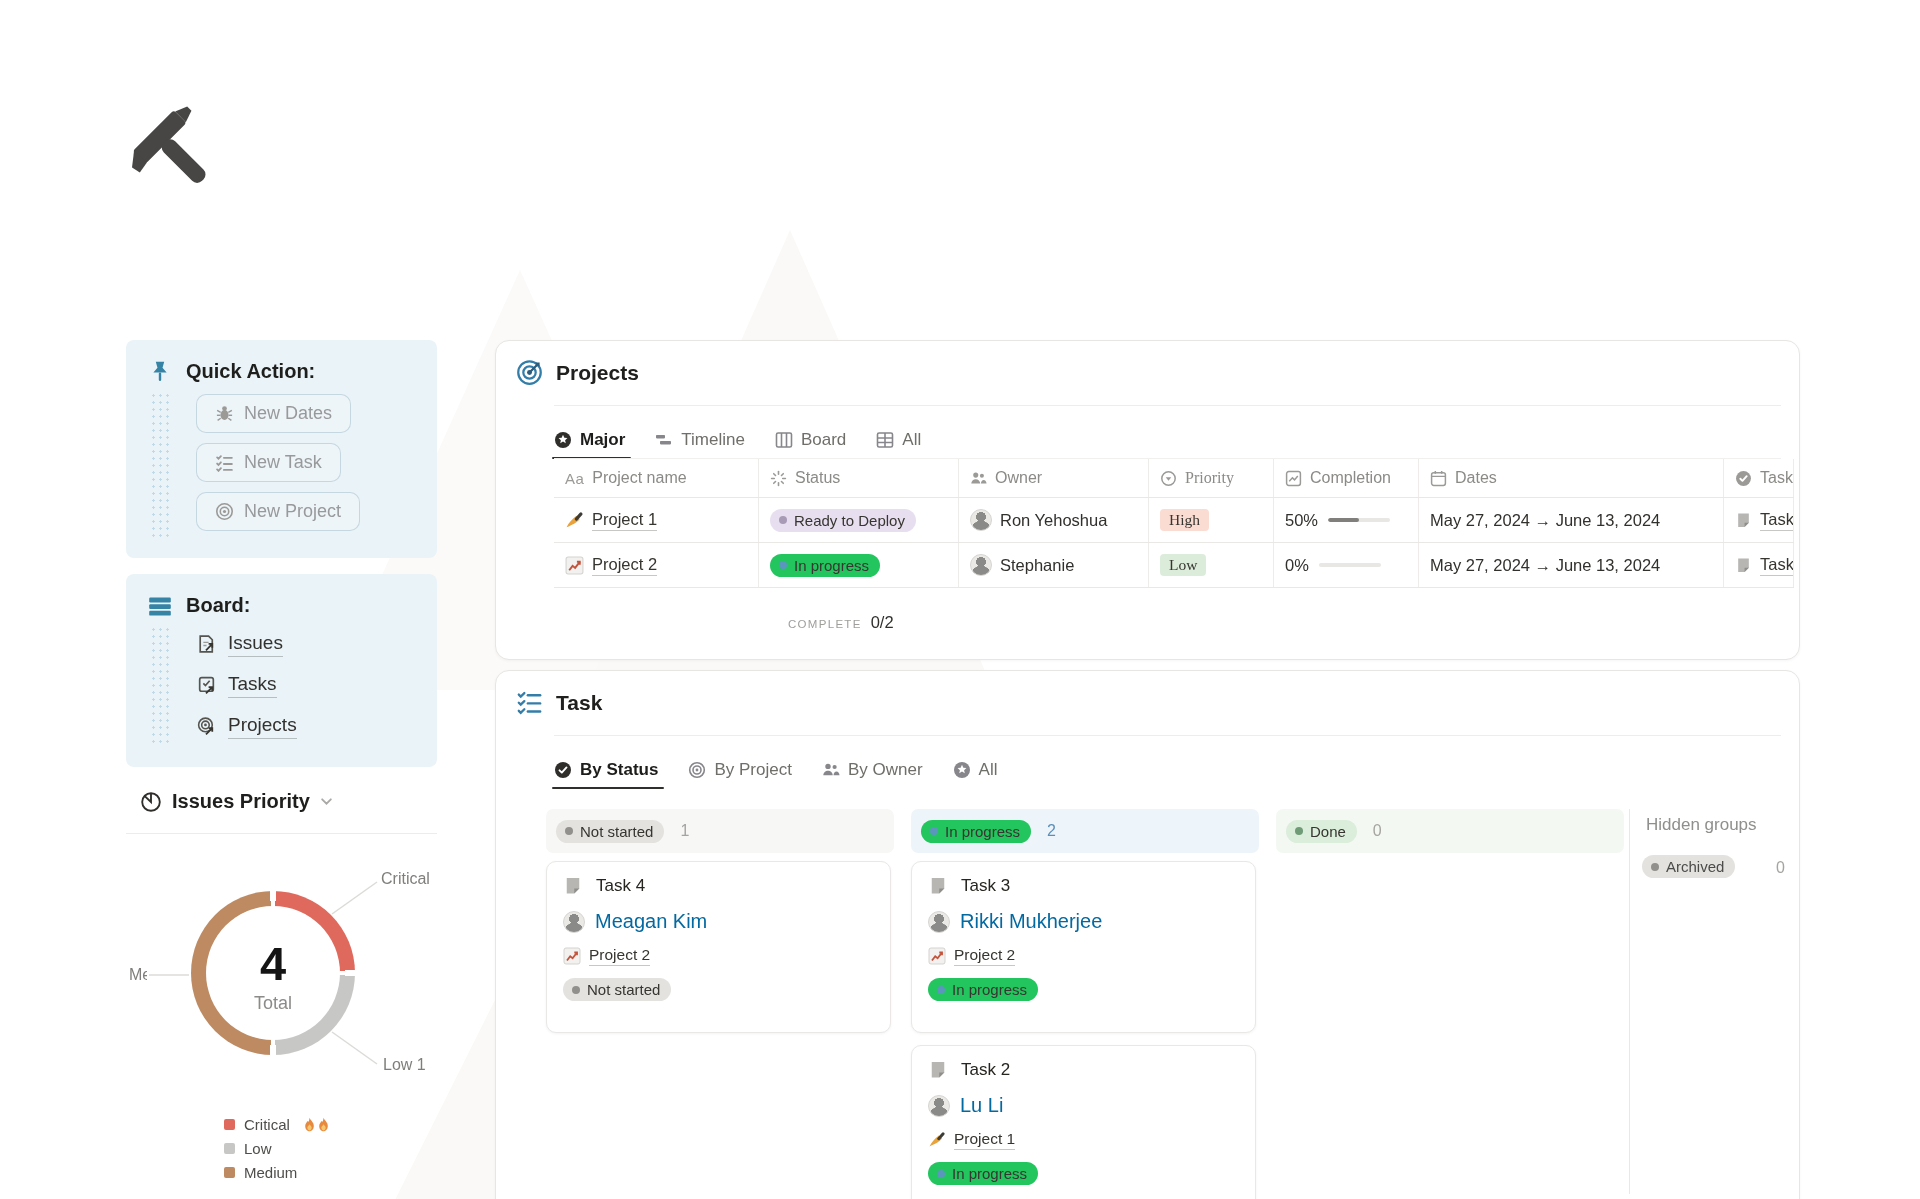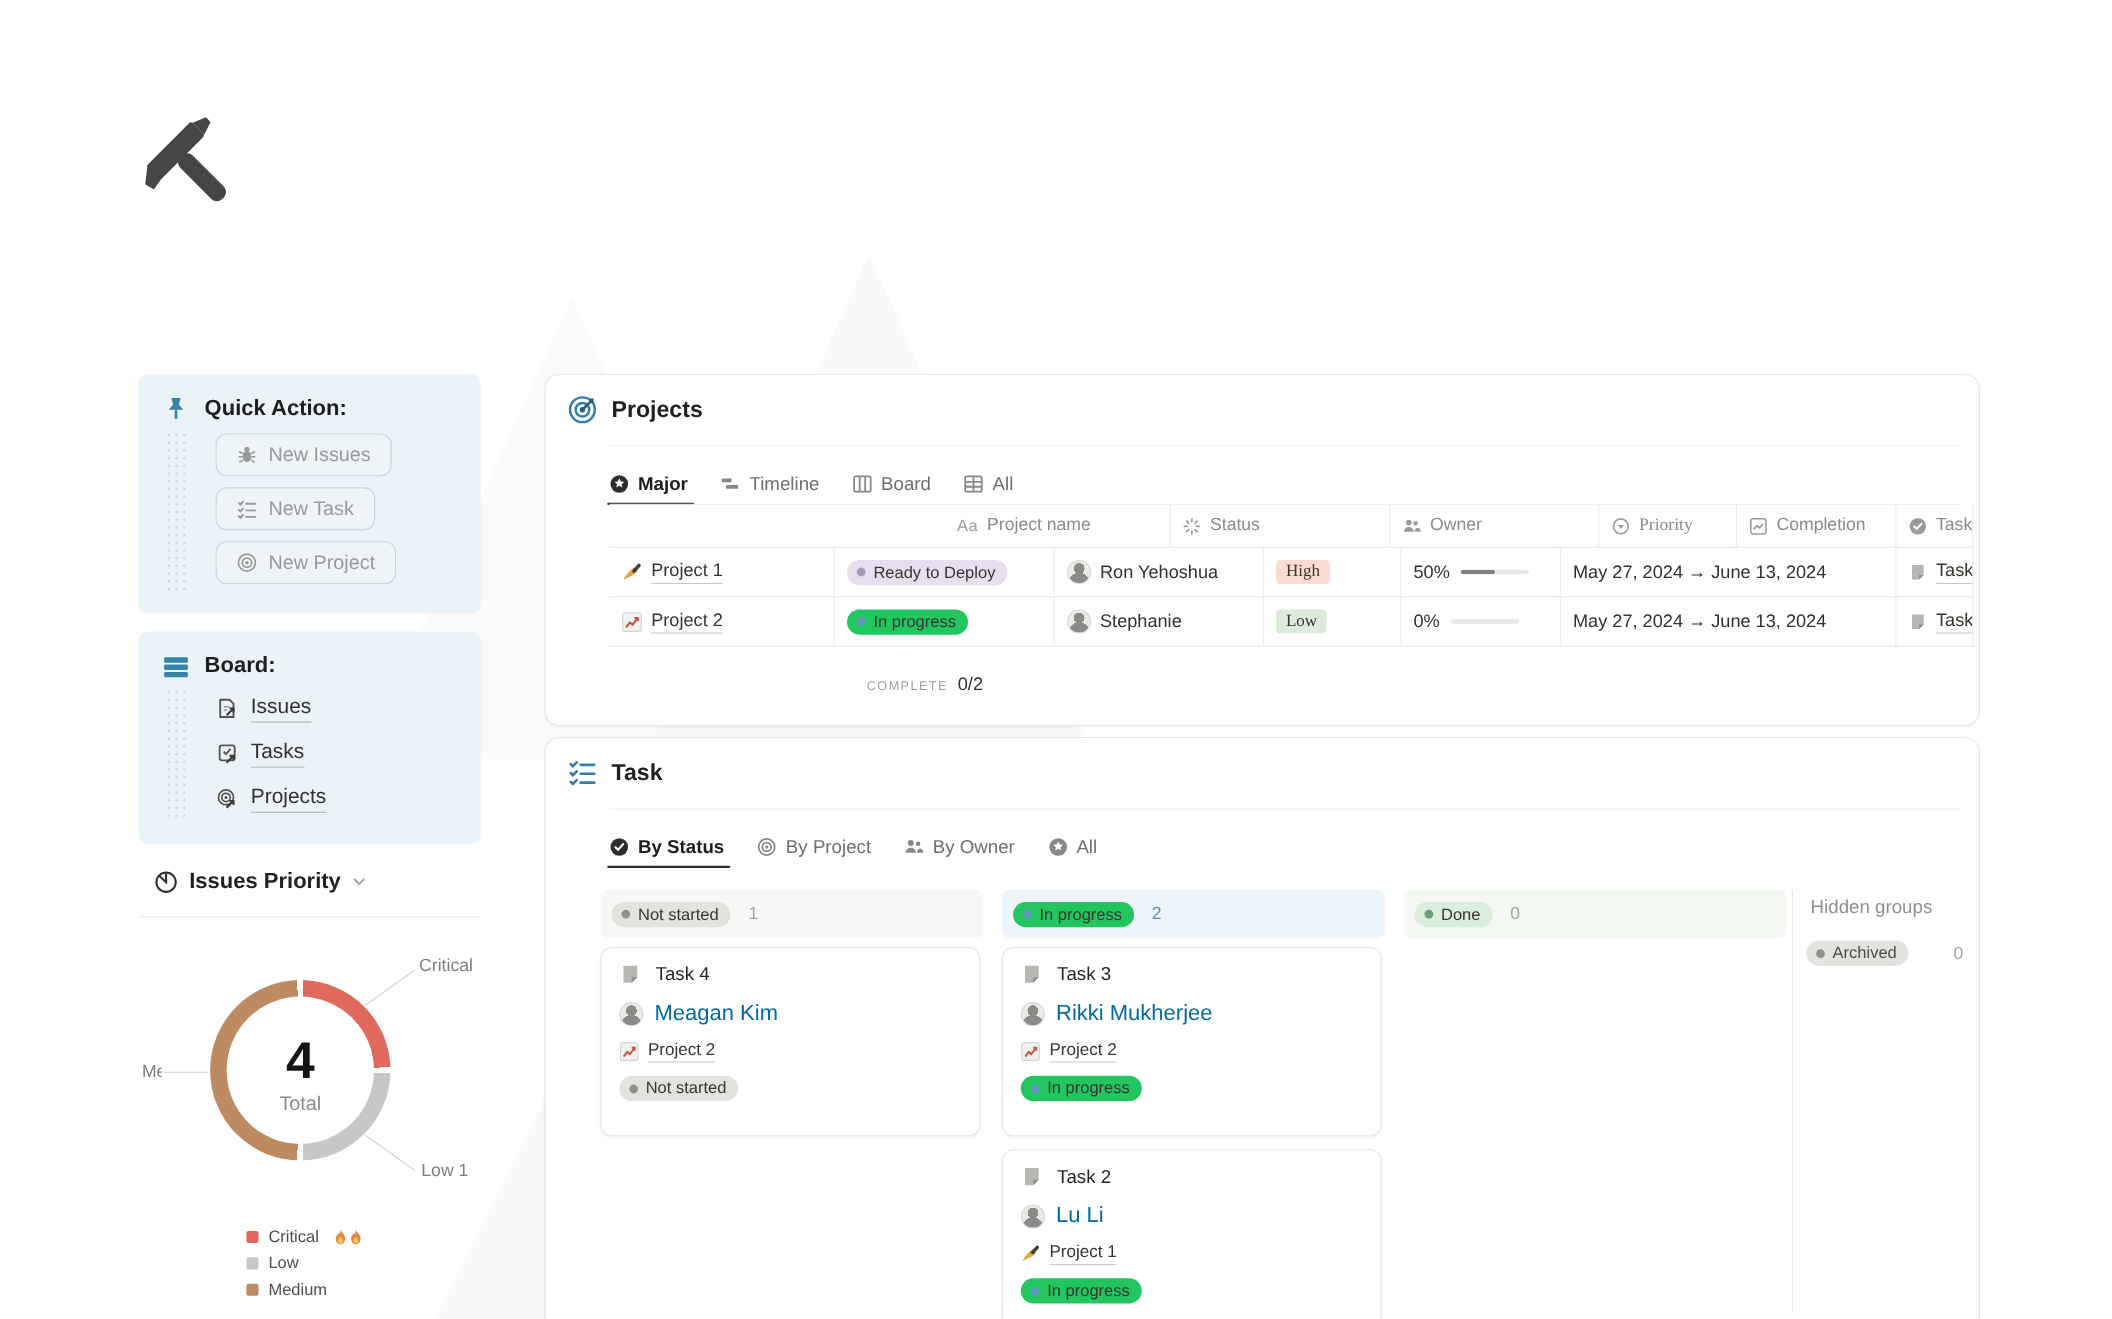--- a/index.html
+++ b/index.html
@@ -79,21 +79,21 @@
   .tabs { position:absolute; left:58px; top:80px; display:flex; align-items:center; gap:30px; height:38px; }
   .tab { display:flex; align-items:center; gap:8px; font-size:17px; color:#6f6e69; cursor:pointer; position:relative; height:38px; }
   .tab svg { width:18px; height:18px; }
   .tab.active { color:#1d1d1b; font-weight:700; }
   .tab.active::after { content:""; position:absolute; left:-2px; right:-6px; bottom:0; height:2.5px; background:#2f2f2b; border-radius:2px; }
   .tabs-line { position:absolute; left:58px; right:18px; top:117px; height:1px; background:#f1f0ee; }
 
   
   .ptable { position:absolute; left:58px; top:118px; width:1240px; font-size:16.5px; }
   .prow { display:flex; border-bottom:1px solid #e9e8e5; }
-  .prow.hdr { border-top:none; color:#8b8a86; font-size:16px;justify-content:flex-end; }
+  .prow.hdr { border-top:none; color:#8b8a86; font-size:16px; }
   .pcell { display:flex; align-items:center; gap:8px; padding:0 11px; height:44px; border-right:1px solid #edece9; overflow:hidden; white-space:nowrap; }
   .prow.hdr .pcell { height:38px; }
   .pcell svg { flex:none; }
   .c-name { width:205px; }
   .c-status { width:200px; }
   .c-owner { width:190px; }
   .c-priority { width:125px;font-family:Liberation Serif, serif; }
   .c-completion { width:145px; }
   .c-dates { width:305px; }
   .c-tasks { width:70px; border-right:1px solid #edece9; }
@@ -193,21 +193,21 @@
             </g>
             <g stroke="#9b9a97" stroke-width="1.2">
               <line x1="4.8" y1="7" x2="1.8" y2="5.4"></line>
               <line x1="4.6" y1="9.5" x2="1.6" y2="9.5"></line>
               <line x1="4.8" y1="12" x2="2.2" y2="13.8"></line>
               <line x1="11.2" y1="7" x2="14.2" y2="5.4"></line>
               <line x1="11.4" y1="9.5" x2="14.4" y2="9.5"></line>
               <line x1="11.2" y1="12" x2="13.8" y2="13.8"></line>
             </g>
           </svg>
-        <span>New Issues</span>
+        <span>New Dates</span>
       </button>
       <button class="qa-btn">
         <svg viewBox="0 0 18 18">
             <g stroke="#9b9a97" stroke-width="1.7" fill="none" stroke-linecap="round">
               <path d="M2 4.2l1.3 1.3L5.6 3"></path>
               <path d="M2 10l1.3 1.3L5.6 8.8"></path>
               <path d="M2 15.6l1.3 1.3L5.6 14.4"></path>
               <line x1="8.4" y1="4.6" x2="16" y2="4.6"></line>
               <line x1="8.4" y1="10.4" x2="16" y2="10.4"></line>
               <line x1="8.4" y1="16" x2="16" y2="16"></line>
@@ -407,20 +407,29 @@
             </svg>
           <span>Priority</span>
         </div>
         <div class="pcell c-completion">
           <svg class="hdr-ic" viewBox="0 0 16 16">
               <rect x="1.5" y="1.5" width="13" height="13" rx="2" fill="none" stroke="#9b9a97" stroke-width="1.4"></rect>
               <path d="M4 10.6l3-3.2 2 1.9 3-3.6" fill="none" stroke="#9b9a97" stroke-width="1.4"></path>
             </svg>
           <span>Completion</span>
         </div>
+        <div class="pcell c-dates">
+          <svg class="hdr-ic" viewBox="0 0 16 16">
+              <rect x="1.5" y="2.5" width="13" height="12" rx="2" fill="none" stroke="#9b9a97" stroke-width="1.4"></rect>
+              <line x1="1.5" y1="6" x2="14.5" y2="6" stroke="#9b9a97" stroke-width="1.4"></line>
+              <line x1="5" y1="1" x2="5" y2="3.5" stroke="#9b9a97" stroke-width="1.4"></line>
+              <line x1="11" y1="1" x2="11" y2="3.5" stroke="#9b9a97" stroke-width="1.4"></line>
+            </svg>
+          <span>Dates</span>
+        </div>
         <div class="pcell c-tasks">
           <svg class="hdr-ic" viewBox="0 0 16 16">
               <circle cx="8" cy="8" r="7" fill="#9b9a97"></circle>
               <path d="M5 8.2l2 2 4-4.4" stroke="#fff" stroke-width="1.8" fill="none" stroke-linecap="round" stroke-linejoin="round"></path>
             </svg>
           <span>Tasks</span>
         </div>
       </div>
 
       <div class="prow">

